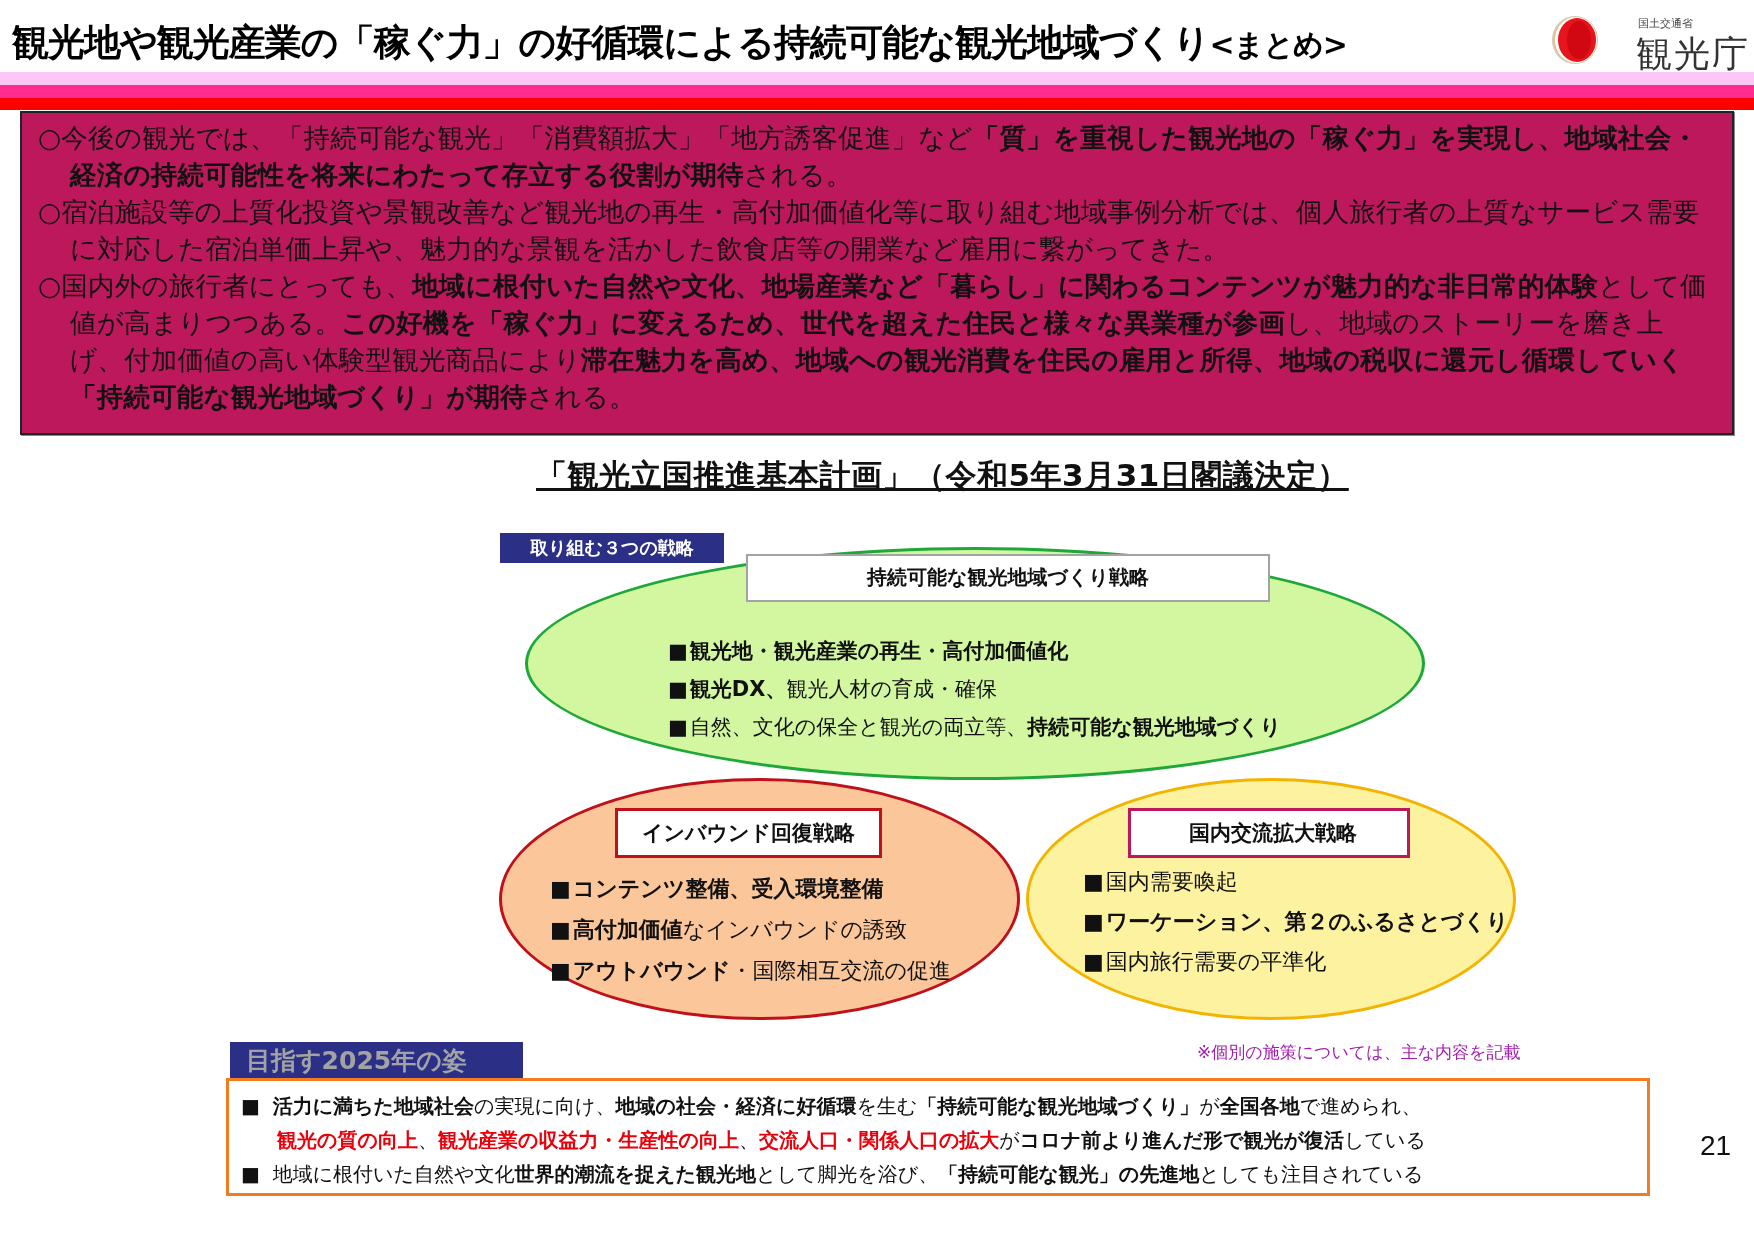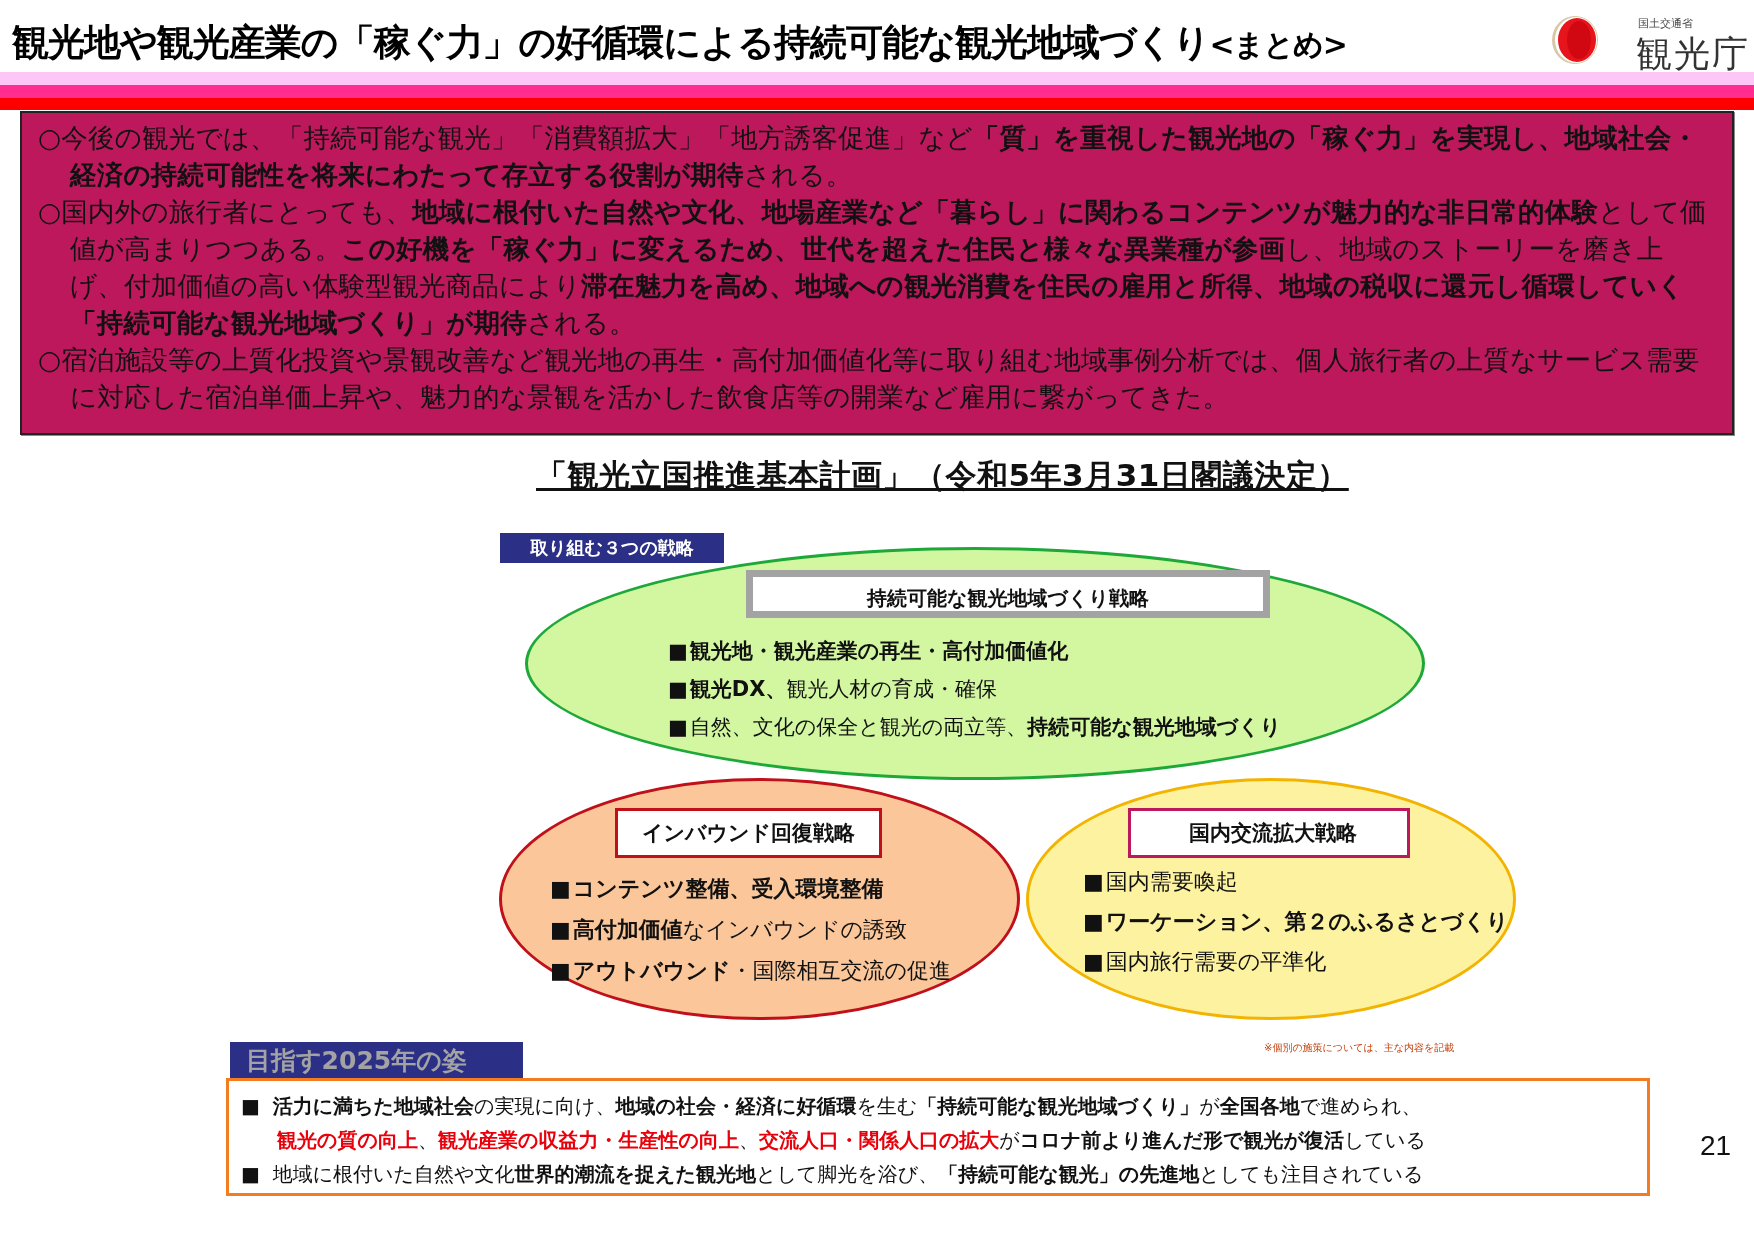--- a/index.html
+++ b/index.html
@@ -46,35 +46,35 @@
   }
 
   .ellipse { position: absolute; border-radius: 50%; }
   .ell-green { left: 525px; top: 547px; width: 900px; height: 233px; background: #d3f7a0; border: 3px solid #1fa83a; }
   .ell-orange { left: 499px; top: 778px; width: 521px; height: 242px; background: #fbc79a; border: 3px solid #c0101a; }
   .ell-yellow { left: 1026px; top: 778px; width: 490px; height: 242px; background: #fdf2a0; border: 3px solid #f2b400; }
 
   .label-box {
     position: absolute; background: #fff; font-weight: bold; text-align: center; white-space: nowrap;
   }
-  .lb-green { left: 746px; top: 570px; width: 524px; height: 48px; border: 7px solid #a3a3a3; font-size: 20px; line-height: 42px; }
+  .lb-green { left: 746px; top: 554px; width: 524px; height: 48px; border: 2px solid #a3a3a3; font-size: 20px; line-height: 42px; }
   .lb-orange { left: 615px; top: 808px; width: 267px; height: 50px; border: 3px solid #c0101a; font-size: 21px; line-height: 44px; }
   .lb-yellow { left: 1128px; top: 808px; width: 282px; height: 50px; border: 3px solid #be185d; font-size: 21px; line-height: 44px; padding-left: 8px; }
 
   .items { position: absolute; list-style: none; white-space: nowrap; }
   .items li { font-size: 21px; }
   .items li::before { content: "■"; margin-right: 2px; }
   .items-green { left: 668px; top: 632px; }
   .items-green li { height: 38px; line-height: 38px; }
   .items-orange { left: 550px; top: 868px; }
   .items-orange li { height: 41px; line-height: 41px; font-size: 22px; }
   .items-yellow { left: 1083px; top: 862px; }
   .items-yellow li { height: 40px; line-height: 40px; font-size: 22px; }
 
-  .note { position: absolute; left: 1264px; top: 1041px; font-size: 10px; color: #c2410c; white-space: nowrap; }
+  .note { position: absolute; left: 1197px; top: 1041px; font-size: 17px; color: #a21caf; white-space: nowrap; }
 
   .goal-tag {
     position: absolute; left: 230px; top: 1042px; width: 293px; height: 38px;
     background: #2b2f86; color: #a3a3a3; font-size: 25px; font-weight: bold;
     line-height: 38px; padding-left: 16px; white-space: nowrap;
   }
   .goal-box {
     position: absolute; left: 226px; top: 1078px; width: 1424px; height: 118px;
     border: 3px solid #f47c20; background: #fff; padding: 8px 0 0 12px;
   }
@@ -103,24 +103,24 @@
 
 <div class="stripe1"></div>
 <div class="stripe2"></div>
 <div class="stripe3"></div>
 
 <div class="summary-box">
   <p>
     <span>○今後の観光では、「持続可能な観光」「消費額拡大」「地方誘客促進」など</span><span class="b">「質」を重視した観光地の「稼ぐ力」を実現し、地域社会・経済の持続可能性を将来にわたって存立する役割が期待</span><span>される。</span>
   </p>
   <p>
-    <span>○国内外の旅行者にとっても、</span><span class="b">地域に根付いた自然や文化、地場産業など「暮らし」に関わるコンテンツが魅力的な非日常的体験</span><span>として価値が高まりつつある。</span><span class="b">この好機を「稼ぐ力」に変えるため、世代を超えた住民と様々な異業種が参画</span><span>し、地域のストーリーを磨き上げ、付加価値の高い体験型観光商品により</span><span class="b">滞在魅力を高め、地域への観光消費を住民の雇用と所得、地域の税収に還元し循環していく「持続可能な観光地域づくり」が期待</span><span>される。</span>
+    <span>○宿泊施設等の上質化投資や景観改善など観光地の再生・高付加価値化等に取り組む地域事例分析では、個人旅行者の上質なサービス需要に対応した宿泊単価上昇や、魅力的な景観を活かした飲食店等の開業など雇用に繋がってきた。</span>
   </p>
   <p>
-    <span>○宿泊施設等の上質化投資や景観改善など観光地の再生・高付加価値化等に取り組む地域事例分析では、個人旅行者の上質なサービス需要に対応した宿泊単価上昇や、魅力的な景観を活かした飲食店等の開業など雇用に繋がってきた。</span>
+    <span>○国内外の旅行者にとっても、</span><span class="b">地域に根付いた自然や文化、地場産業など「暮らし」に関わるコンテンツが魅力的な非日常的体験</span><span>として価値が高まりつつある。</span><span class="b">この好機を「稼ぐ力」に変えるため、世代を超えた住民と様々な異業種が参画</span><span>し、地域のストーリーを磨き上げ、付加価値の高い体験型観光商品により</span><span class="b">滞在魅力を高め、地域への観光消費を住民の雇用と所得、地域の税収に還元し循環していく「持続可能な観光地域づくり」が期待</span><span>される。</span>
   </p>
 </div>
 
 <div class="plan-title">「観光立国推進基本計画」（令和5年3月31日閣議決定）</div>
 <div class="strategy-tag">取り組む３つの戦略</div>
 
 <div class="ellipse ell-green"></div>
 <div class="ellipse ell-orange"></div>
 <div class="ellipse ell-yellow"></div>
 

